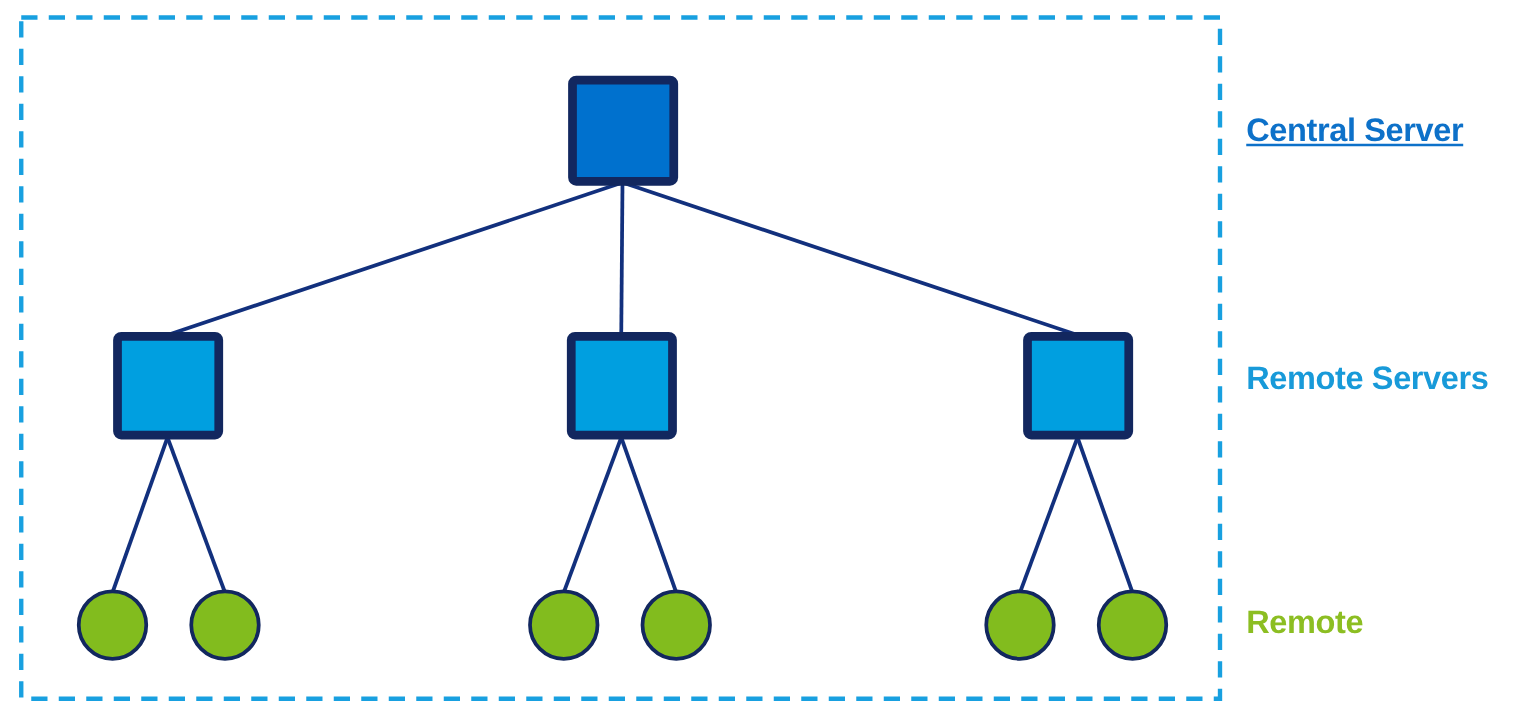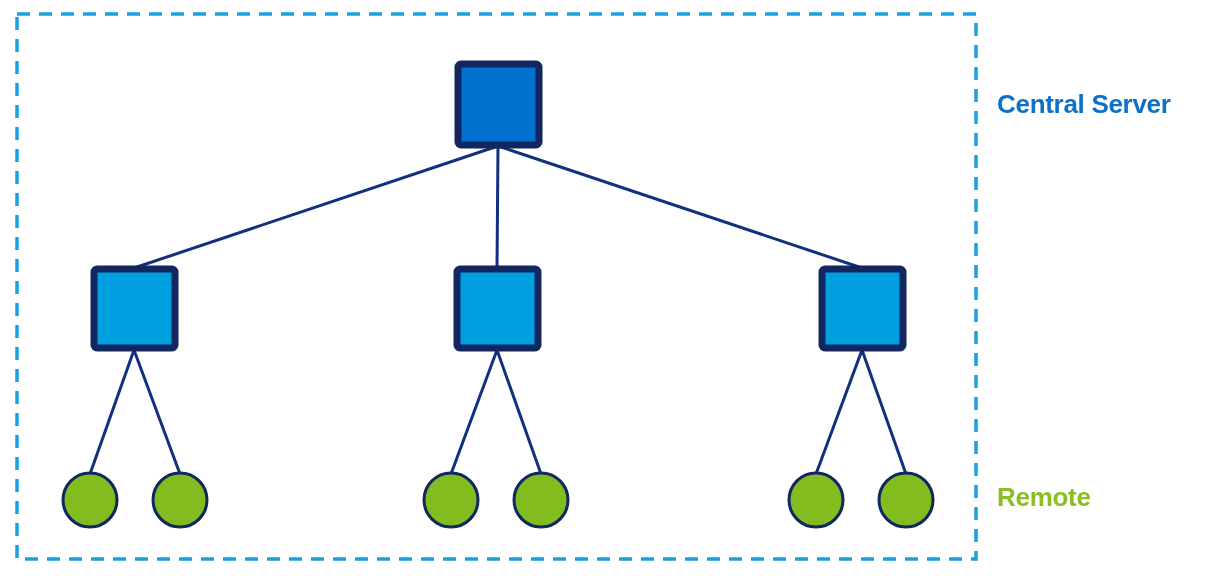--- a/index.html
+++ b/index.html
@@ -49,21 +49,21 @@
   }
   .lbl {
     position: absolute;
     left: 997px;
     font-weight: 700;
     font-size: 26px;
     line-height: 26px;
     white-space: nowrap;
     letter-spacing: -0.3px;
   }
-  .lbl-central { top: 91px;  color: var(--label-central, #0d71c9); }
+  .lbl-central { top: 91px;  color: var(--label-central, #0d71c9); text-decoration: underline; }
   .lbl-remote  { top: 289px; color: var(--label-remote, #189ad9); }
   .lbl-pollers { top: 484px; color: var(--label-pollers, #8cbe22); }
 </style>
 </head>
 <body>
 
 <div class="stage">
 
   <svg width="1211" height="581" viewBox="0 0 1211 581" xmlns="http://www.w3.org/2000/svg">
 
@@ -93,15 +93,16 @@
       <circle class="poller-node" cx="90" cy="500" r="27"></circle>
       <circle class="poller-node" cx="180" cy="500" r="27"></circle>
       <circle class="poller-node" cx="451" cy="500" r="27"></circle>
       <circle class="poller-node" cx="541" cy="500" r="27"></circle>
       <circle class="poller-node" cx="816" cy="500" r="27"></circle>
       <circle class="poller-node" cx="906" cy="500" r="27"></circle>
     </g>
   </svg>
 
   <div class="lbl lbl-central">Central Server</div>
+  <div class="lbl lbl-remote">Remote Servers</div>
   <div class="lbl lbl-pollers">Remote</div>
 
 </div>
 
 </body></html>

